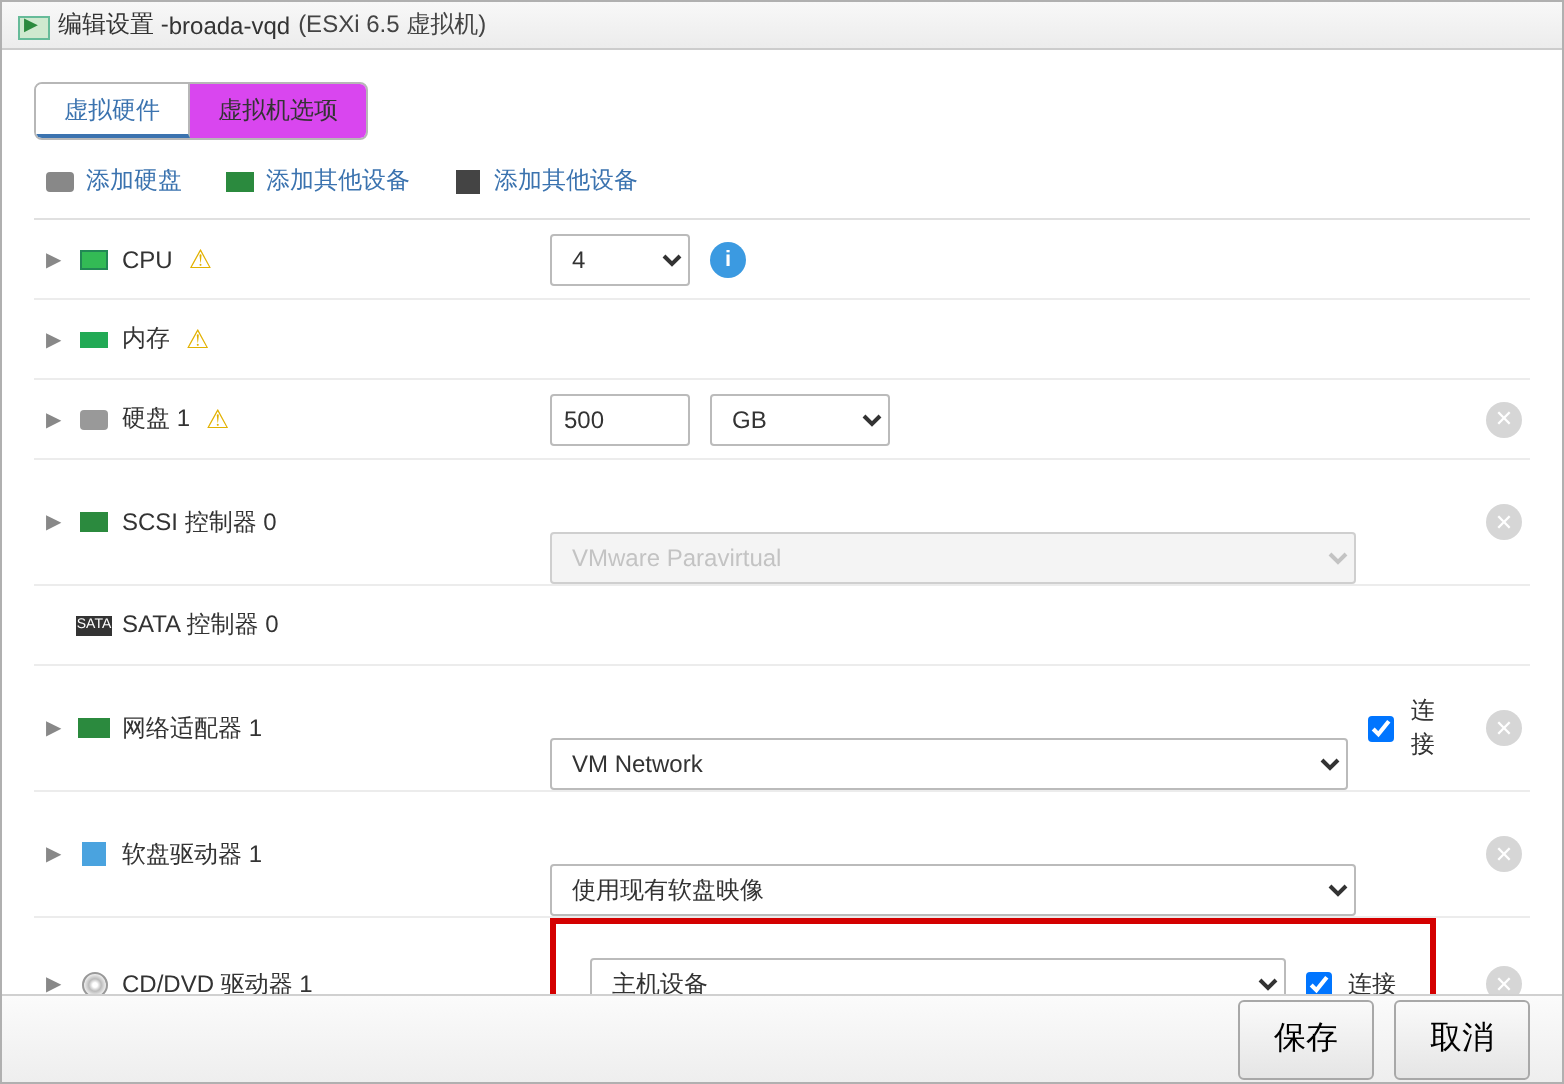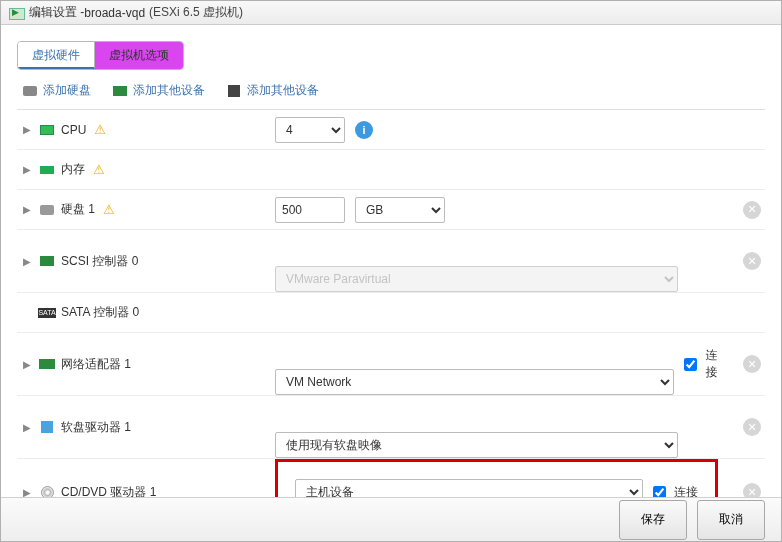--- a/index.html
+++ b/index.html
@@ -28,21 +28,21 @@
 select:disabled, input:disabled { background:#f0f0f0; color:#aaa; }
 .sel-w70 { width:70px; }
 .sel-w90 { width:90px; }
 .sel-w360 { width:403px;margin-top:36px; }
 .sel-w390 { width:390px; }
 .info-ico { width:18px;height:18px;border-radius:50%;background:#3b9ae1;color:#fff;display:inline-flex;align-items:center;justify-content:center;font-size:11px;font-weight:bold;cursor:pointer; }
 .remove-x { position:absolute; right:4px; width:18px;height:18px;border-radius:50%;background:#d6d6d6;color:#fff;display:inline-flex;align-items:center;justify-content:center;font-size:11px;cursor:pointer; }
 .chk { display:flex; align-items:center; gap:8px; }
 .highlight-box { border:3px solid #d40000; padding:17px; display:inline-flex; align-items:center; gap:10px; }
 .footer { height:44px; border-top:1px solid #d0d0d0; background:linear-gradient(#fbfbfb,#eeeeee); display:flex; justify-content:flex-end; align-items:center; gap:10px; padding:0 16px; }
-.btn { min-width:68px; height:40px; border:1px solid #a8a8a8; border-radius:3px; background:linear-gradient(#fafafa,#e5e5e5); cursor:pointer; font-size:12px; }
+.btn { min-width:68px; height:40px; border:1px solid #a8a8a8; border-radius:3px; background:linear-gradient(#fafafa,#e5e5e5); cursor:pointer; font-size:16px; }
 .row-ico { width:16px; height:14px; display:inline-flex; align-items:center; justify-content:center; font-size:11px; }
 .ico-cpu{background:#3b5;width:14px;height:10px;border:1px solid #285;}
 .ico-mem{background:#2a5;width:14px;height:8px;}
 .ico-hdd{background:#999;width:14px;height:10px;border-radius:2px;}
 .ico-scsi{background:#2b8a3e;width:14px;height:10px;color:#fff;font-size:8px;text-align:center;}
 .ico-sata{background:#333;width:20px;height:10px;color:#fff;font-size:7px;text-align:center;line-height:10px;}
 .ico-nic{background:#2b8a3e;width:18px;height:10px;}
 .ico-floppy{background:#4aa3df;width:12px;height:12px;}
 .ico-cd{width:13px;height:13px;border-radius:50%;background:radial-gradient(#fff 15%,#bbb 40%,#eee 70%);border:1px solid #999;}
 .ico-gpu{background:#777;width:14px;height:10px;}

